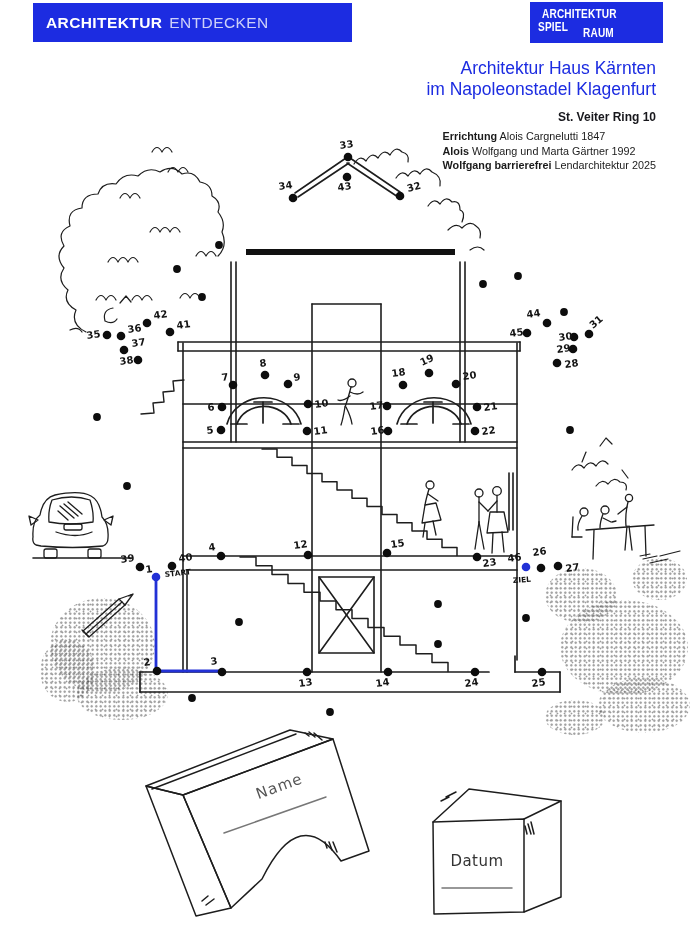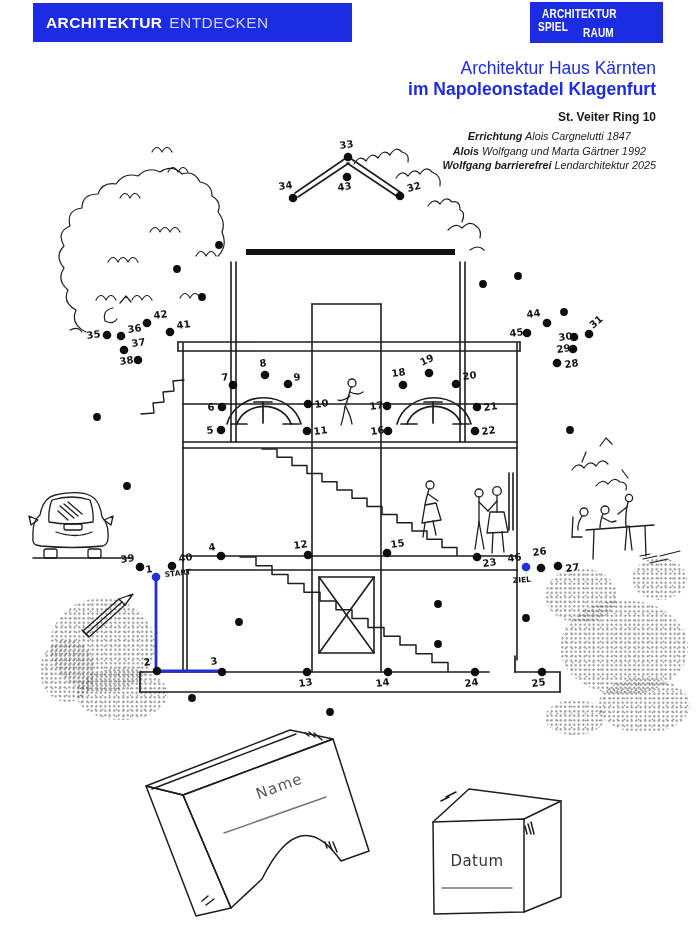--- a/index.html
+++ b/index.html
@@ -10,23 +10,23 @@
   .banner{left:33px;top:3px;width:319px;height:39px;display:flex;align-items:center;padding-left:13px;box-sizing:border-box;}
   .banner .b{color:#fff;font-weight:bold;font-size:15.5px;letter-spacing:.4px;}
   .banner .l{color:rgba(255,255,255,.78);font-weight:500;font-size:15.5px;letter-spacing:.4px;margin-left:7px;text-align:right;}
   .logo{left:530px;top:2px;width:133px;height:41px;}
   .logo span{position:absolute;color:#fff;font-weight:bold;font-size:12px;transform:scaleX(.84);transform-origin:left;letter-spacing:.2px;white-space:nowrap;}
   .logo .l1{left:12px;top:5px;}
   .logo .l2{left:8px;top:18px;}
   .logo .l3{left:53px;top:24px;}
   .titleblock{right:43px;top:58px;text-align:right;line-height:21px;}
   .t1{font-size:17.5px;font-weight:500;}
-  .t2{font-size:17.5px;font-weight:bold;}
+  .t2{font-size:17.5px;font-weight:normal;}
   .addr{font-size:12px;font-weight:bold;color:#17171c;margin-top:7px;}
-  .credits{right:43px;top:129px;text-align:center;font-size:10.8px;color:#1b1b1b;line-height:14.6px;font-style:italic;}
+  .credits{right:43px;top:129px;text-align:left;font-size:10.8px;color:#1b1b1b;line-height:14.6px;}
   .credits b{font-weight:bold;}
   
   .spray{border-radius:50%;opacity:.5;
     background-image:radial-gradient(#3c3c3c 1px,transparent 1.35px),radial-gradient(#3c3c3c .8px,transparent 1.1px);
     background-size:4.5px 4.5px,7px 7px;background-position:0 0,2px 3px;}
   svg text{font-family:"DejaVu Sans",sans-serif;}
 </style>
 </head>
 <body>
 

